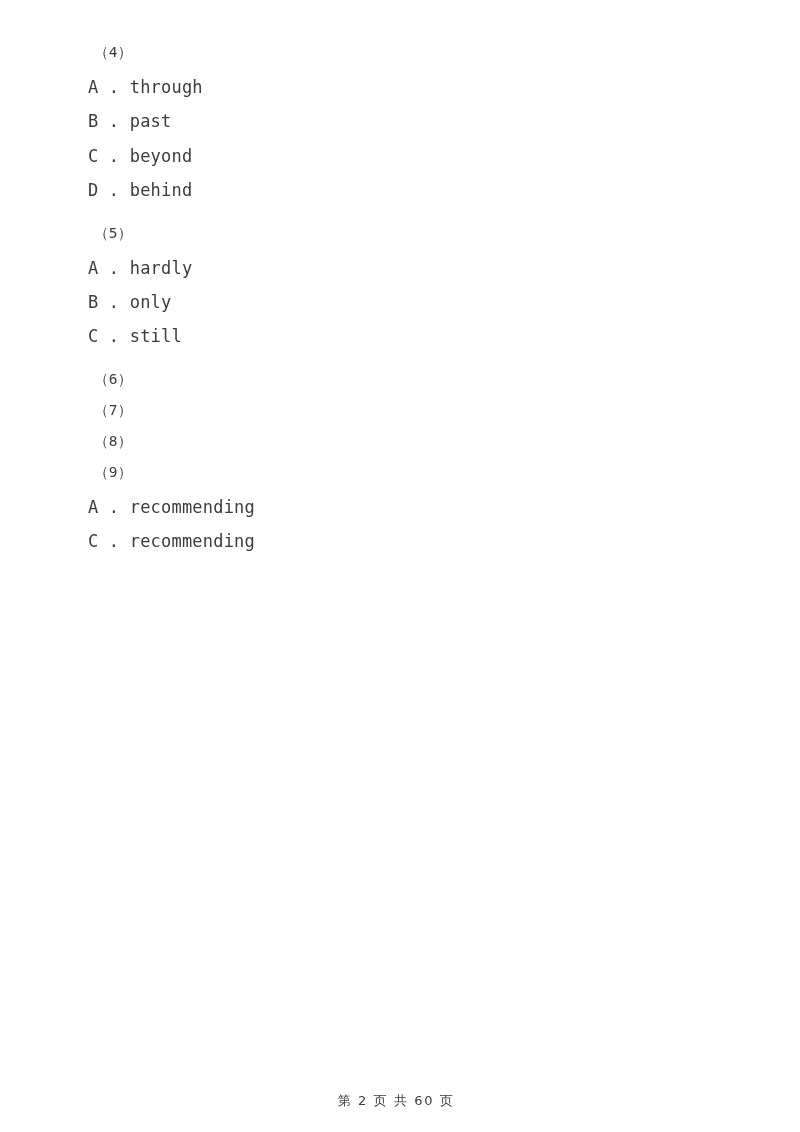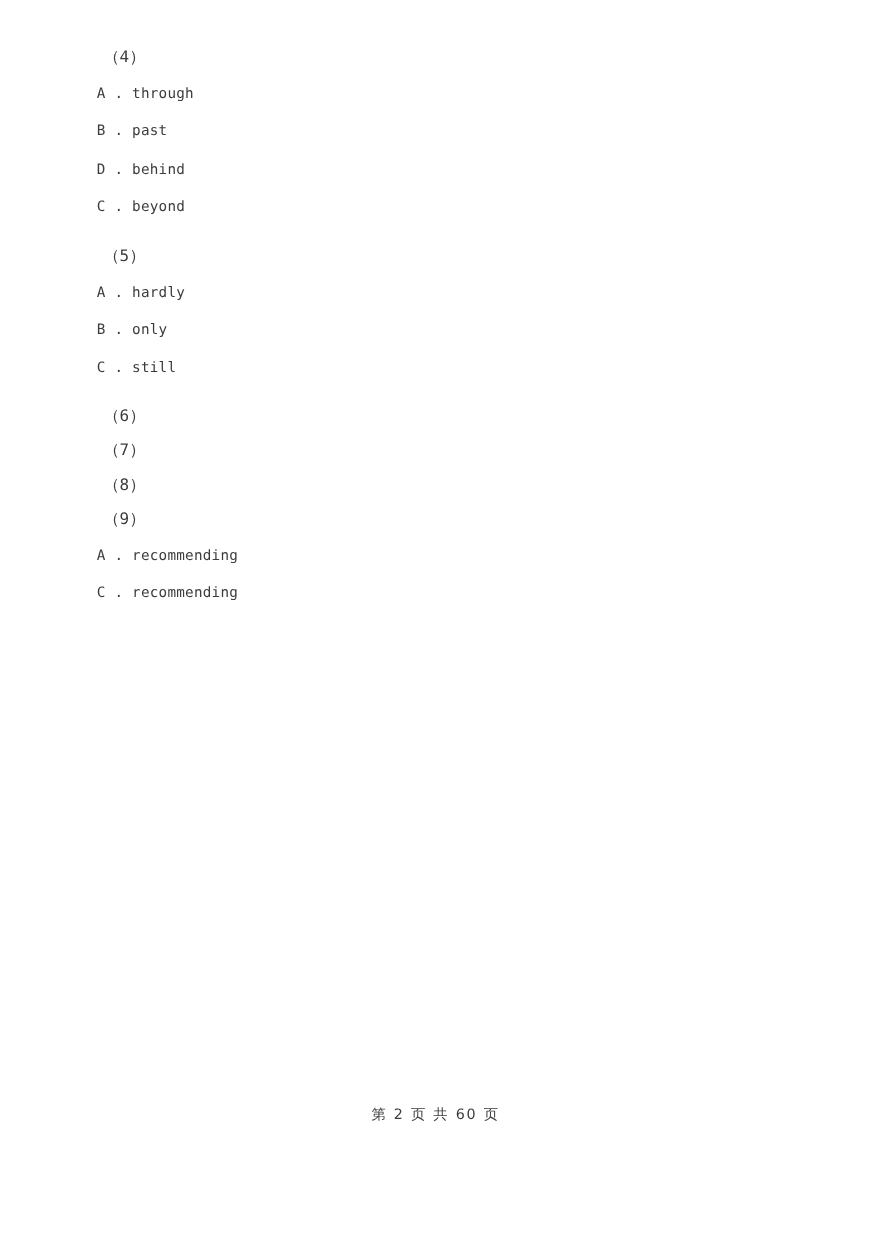--- a/index.html
+++ b/index.html
@@ -47,21 +47,21 @@
     letter-spacing: 0.2px;
   }
 
   .option-list {
     margin: 0;
     padding: 0;
     list-style: none;
   }
 
   .option {
-    font-size: 13px;
+    font-size: 17px;
     line-height: 1;
     color: #3c3c3c;
     height: 34.4px;
     white-space: pre;
     letter-spacing: 0.2px;
     display: block;
   }
 
   
   .question-block .question-number {
@@ -70,21 +70,21 @@
   .question-block:first-child .question-number {
     margin-top: 0;
   }
   .question-block .option-list {
     margin-top: 12px;
   }
 
   .footer {
     position: absolute;
     left: 0;
-    top: 1004px;
+    top: 1092px;
     width: 792px;
     text-align: center;
     font-family: "DejaVu Sans", "Liberation Sans", sans-serif;
     font-size: 13px;
     color: #3c3c3c;
     letter-spacing: 1.6px;
     white-space: pre;
   }
 </style>
 </head>
@@ -92,22 +92,22 @@
 
 <div class="page">
 
   <div class="content">
 
     <div class="question-block">
       <div class="question-number">（4）</div>
       <div class="option-list">
         <div class="option">A . through</div>
         <div class="option">B . past</div>
+        <div class="option">C . beyond</div>
         <div class="option">D . behind</div>
-        <div class="option">C . beyond</div>
       </div>
     </div>
 
     <div class="question-block">
       <div class="question-number">（5）</div>
       <div class="option-list">
         <div class="option">A . hardly</div>
         <div class="option">B . only</div>
         <div class="option">C . still</div>
       </div>

